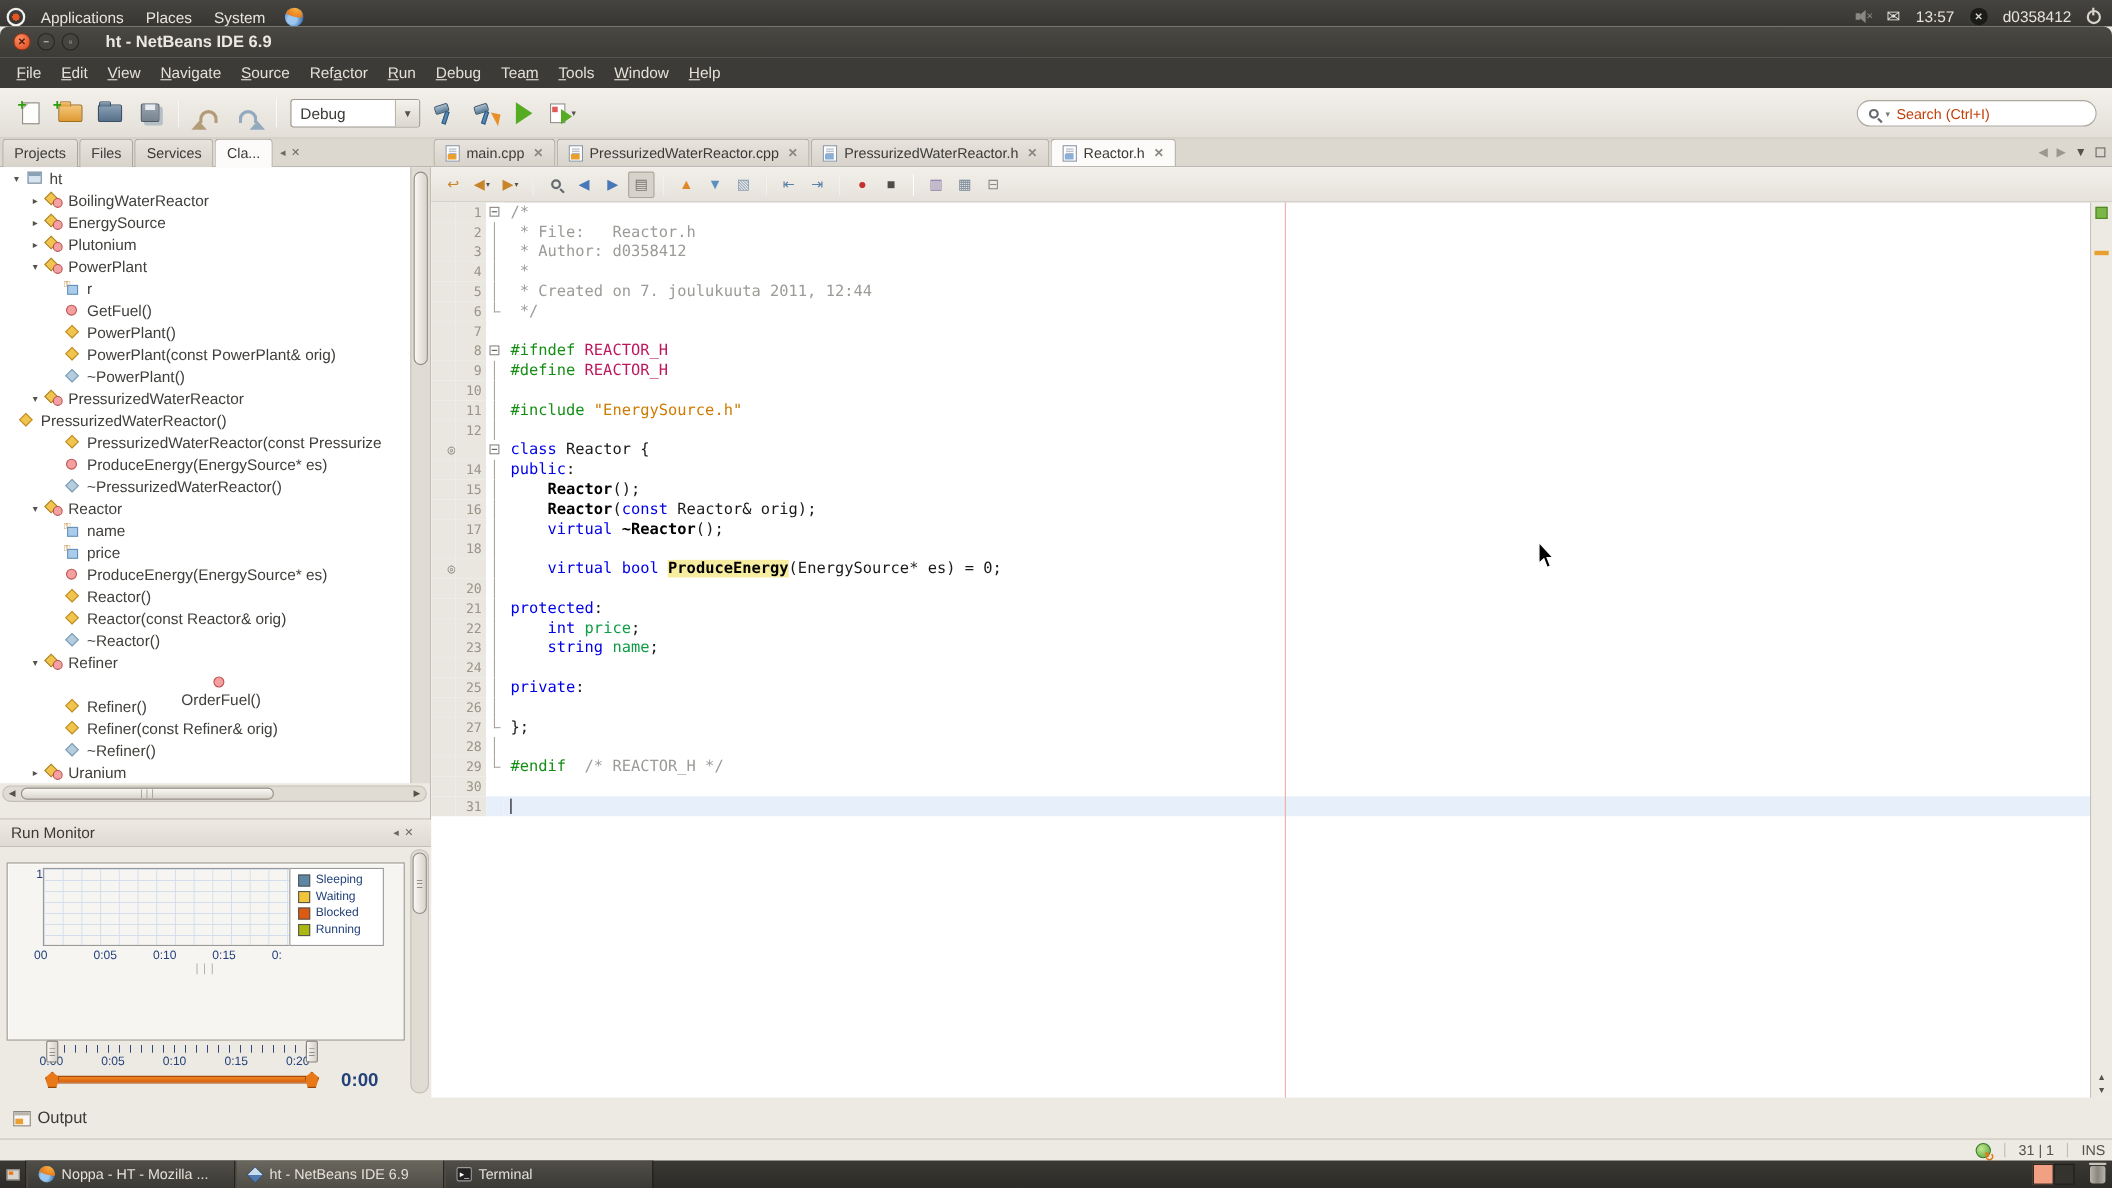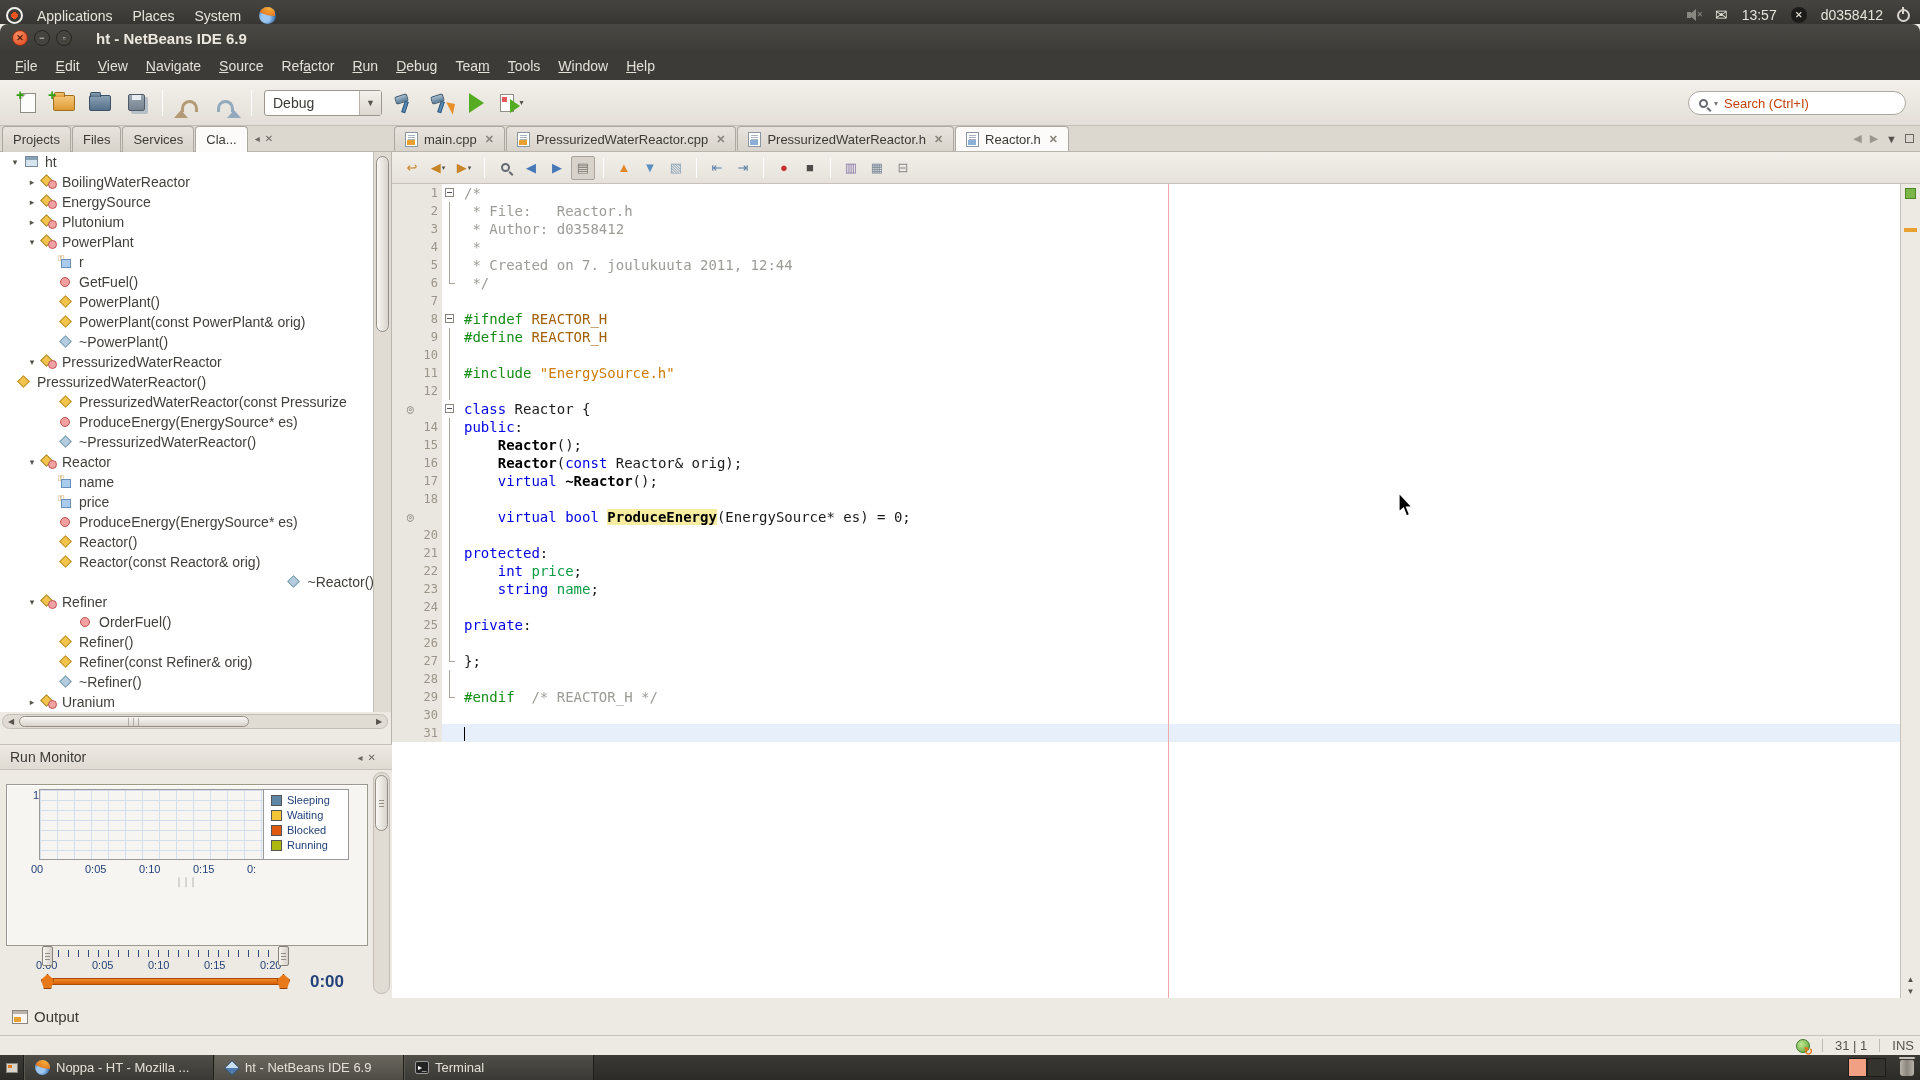--- a/index.html
+++ b/index.html
@@ -152,21 +152,21 @@
   .g-ann{width:22px;flex:none;background:#E9E7E0;color:#8A867E;font-size:12px;text-align:right}
   .g-num{width:28px;flex:none;background:#E9E7E0;color:#9B9488;font-size:12px;text-align:right;padding-right:4px}
   .g-fold{width:16px;flex:none;background:#FFF;position:relative}
   .f-open{position:absolute;left:3px;top:4px;width:9px;height:9px;border:1px solid #8A867E;background:#FFF}
   .f-open::after{content:"";position:absolute;left:1px;right:1px;top:3px;height:1px;background:#555}
   .f-line{position:absolute;left:7px;top:0;width:1px;height:18px;background:#A9A59D}
   .f-end{position:absolute;left:7px;top:0;width:6px;height:10px;border-left:1px solid #A9A59D;border-bottom:1px solid #A9A59D}
   .ctext{flex:1;padding-left:6px;color:#1A1A1A}
   .cl.cursor .g-fold,.cl.cursor .ctext{background:#E7EFFA}
   .caret{display:inline-block;width:1px;height:14px;background:#000;vertical-align:middle}
-  .com{color:#9B9B97}.dir{color:#168E16}.mac{color:#a16207}.str{color:#CE7B00}
+  .com{color:#9B9B97}.dir{color:#168E16}.mac{color:#be185d}.str{color:#CE7B00}
   .kw{color:#0000E6}.b{font-weight:bold;color:#000}.fld{color:#0E9C45}
   .hl{font-weight:bold;color:#000;background:#F6EDA0}
   #margin-line{position:absolute;left:776px;top:32px;bottom:0;width:1px;background:#F0A8A8}
   #ed-stripe{position:absolute;right:0;top:32px;width:20px;bottom:0;background:#EDEAE3;border-left:1px solid #C6C2BA}
   #ed-stripe .okmark{position:absolute;left:4px;top:4px;width:11px;height:11px;background:#7AB648;border:1px solid #4E8424}
   #ed-stripe .warnmark{position:absolute;left:3px;top:44px;width:13px;height:4px;background:#E8A030}
   #ed-stripe .sarrow{position:absolute;left:0;width:100%;text-align:center;font-size:8px;color:#55524C}
 
   
   #statusbar{position:absolute;left:0;bottom:25px;width:1920px;height:57px;background:#EDEAE3}
@@ -500,36 +500,36 @@
           </span>
           <span>Reactor()</span>
         </div>
         <div class="trow" style="padding-left: 42px;">
           <span class="texp"></span>
           <span class="ti ctor">
             <span class="d"></span>
           </span>
           <span>Reactor(const Reactor&amp; orig)</span>
         </div>
-        <div class="trow" style="padding-left: 42px; justify-content: flex-end;">
+        <div class="trow" style="padding-left: 42px;">
           <span class="texp"></span>
           <span class="ti dtor">
             <span class="d"></span>
           </span>
           <span>~Reactor()</span>
         </div>
         <div class="trow" style="padding-left: 25px;">
           <span class="texp">▾</span>
           <span class="ti class">
             <span class="d"></span>
             <span class="c"></span>
           </span>
           <span>Refiner</span>
         </div>
-        <div class="trow" style="padding-left: 62px;">
+        <div class="trow" style="padding-left: 28px; flex-direction: column;">
           <span class="texp"></span>
           <span class="ti method">
             <span class="c"></span>
           </span>
           <span>OrderFuel()</span>
         </div>
         <div class="trow" style="padding-left: 42px;">
           <span class="texp"></span>
           <span class="ti ctor">
             <span class="d"></span>

